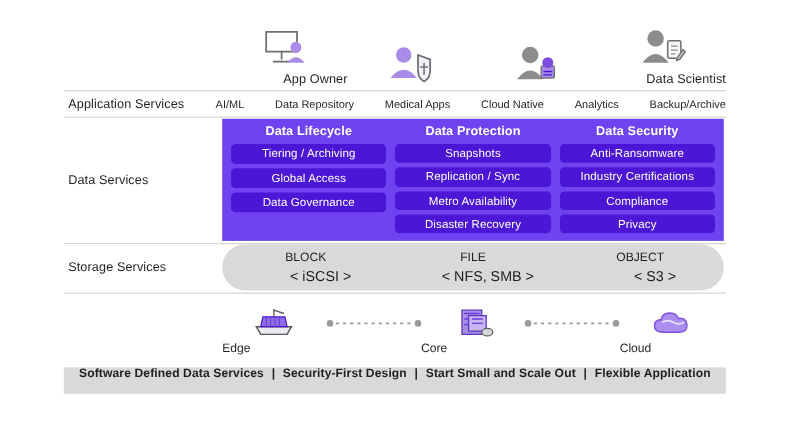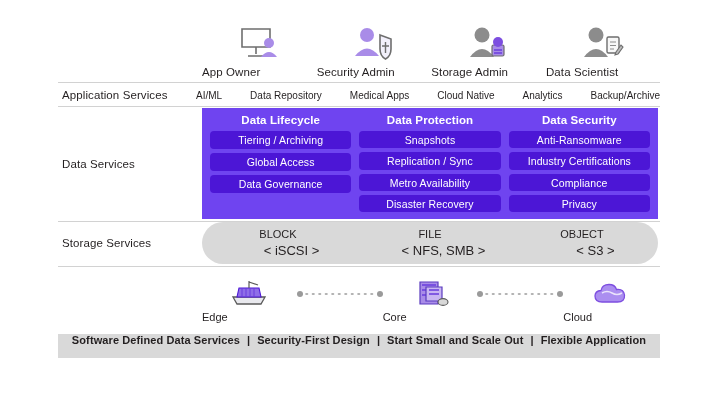--- a/index.html
+++ b/index.html
@@ -12,21 +12,21 @@
     overflow: hidden;
   }
 
   .canvas { position: relative; width: 720px; height: 405px; }
 
   
   .personas {
     position: absolute; left: 202px; top: 14px; width: 458px; height: 64px;
     display: flex; align-items: flex-end; justify-content: space-between;
   }
-  .persona { width: 114px; text-align: left; }
+  .persona { width: 114px; text-align: right; }
   .persona .glyph { height: 42px; display: flex; align-items: flex-end; justify-content: center; }
   .persona .plabel { font-size: 11.5px; color: #231f20; margin-top: 3px; letter-spacing: .1px; }
 
   
   .rule { position: absolute; left: 58px; width: 602px; height: 1px; background: #d2d2d2; }
 
   .rowlabel {
     position: absolute; left: 62px; font-size: 11.5px; color: #231f20;
     display: flex; align-items: center; letter-spacing: .1px;
   }
@@ -111,34 +111,32 @@
 
     <div class="persona">
       <div class="glyph">
         <svg width="46" height="40" viewBox="0 0 46 40">
           <circle cx="16" cy="12" r="7" fill="#a98ce8"></circle>
           <path d="M4 33 q12 -15 24 0 z" fill="#a98ce8"></path>
           <path d="M29 12 L40 16 L40 26 q0 7 -5.5 10 Q29 33 29 26 Z" fill="#f2f0fb" stroke="#6e6e6e" stroke-width="1.6"></path>
           <path d="M34.5 19 L34.5 30 M31 23 L38 23" stroke="#6e6e6e" stroke-width="1.4" fill="none"></path>
         </svg>
       </div>
-      <div class="plabel">Security Admin</div>
     </div>
 
     <div class="persona">
       <div class="glyph">
         <svg width="46" height="40" viewBox="0 0 46 40">
           <circle cx="17" cy="12" r="7.5" fill="#8c8c8c"></circle>
           <path d="M5 34 q12 -16 24 0 z" fill="#8c8c8c"></path>
           <rect x="27" y="22" width="12" height="11" rx="1.5" fill="#a98ce8" stroke="#6e6e6e" stroke-width="1.2"></rect>
           <circle cx="33" cy="19" r="5" fill="#7d4ee0"></circle>
           <path d="M29 27 h8 M29 30 h8" stroke="#4c16d6" stroke-width="1.2"></path>
         </svg>
       </div>
-      <div class="plabel">Storage Admin</div>
     </div>
 
     <div class="persona">
       <div class="glyph">
         <svg width="46" height="40" viewBox="0 0 46 40">
           <circle cx="16" cy="12" r="7.5" fill="#8c8c8c"></circle>
           <path d="M4 34 q12 -16 24 0 z" fill="#8c8c8c"></path>
           <rect x="27" y="14" width="12" height="16" rx="1.5" fill="#f7f7f7" stroke="#6e6e6e" stroke-width="1.4"></rect>
           <path d="M30 19 h6 M30 22.5 h6 M30 26 h4" stroke="#8c8c8c" stroke-width="1.2"></path>
           <path d="M36 29 L41 22 L43 24 L38 31 L35 32 Z" fill="#bdbdbd" stroke="#6e6e6e" stroke-width="1.1"></path>

